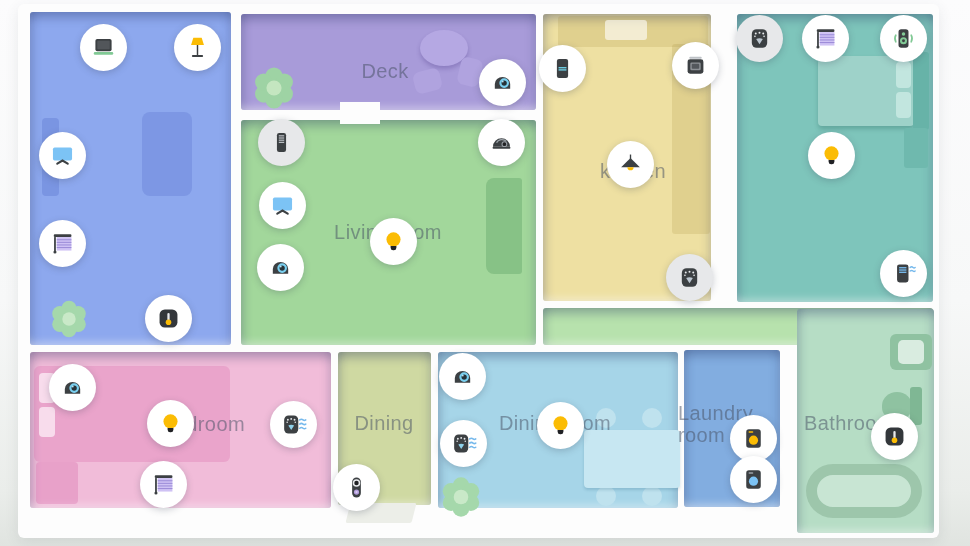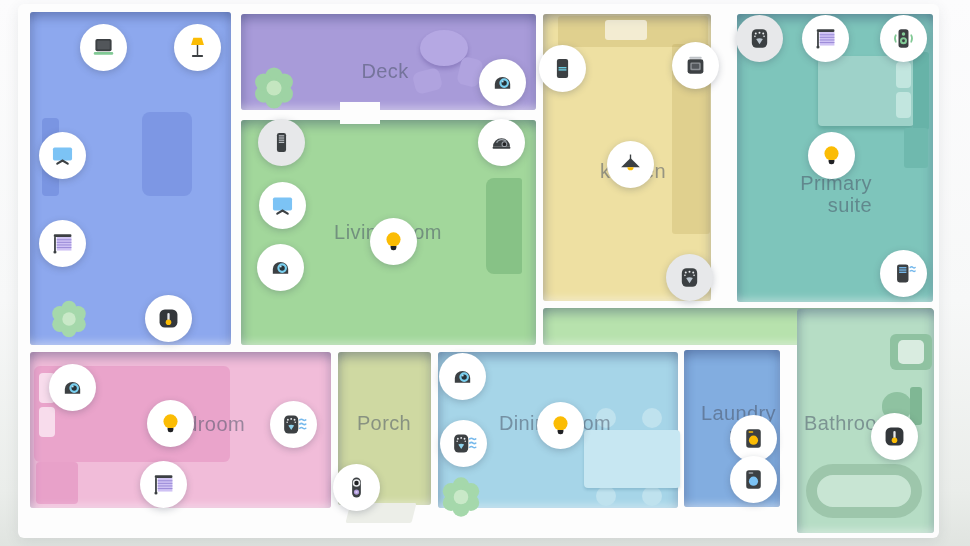--- a/index.html
+++ b/index.html
@@ -22,21 +22,21 @@
     position:absolute;border-radius:3px;
     box-shadow:
       inset 0 10px 10px -4px rgba(35,50,95,.30),
       inset 0 -7px 9px -5px rgba(255,255,255,.50),
       inset 9px 0 10px -6px rgba(35,50,95,.22),
       inset -9px 0 10px -6px rgba(35,50,95,.15);
   }
   .room-label{
     position:absolute;transform:translate(-50%,-50%);
     font-size:20px;color:rgba(71,80,100,.52);letter-spacing:.4px;
-    text-align:right;line-height:1.12;white-space:nowrap;
+    text-align:left;line-height:1.12;white-space:nowrap;
   }
   .room-label.wrap{white-space:normal;width:98px;}
   .furn{position:absolute;box-sizing:border-box;}
   .plant{position:absolute;}
   .device{
     position:absolute;width:47px;height:47px;border-radius:50%;background:#fff;
     box-shadow:0 2px 7px rgba(50,60,80,.25);
     display:flex;align-items:center;justify-content:center;
   }
   .device.muted{background:#e7e8ea;}
@@ -135,23 +135,22 @@
     <div class="furn" style="left:890px;top:334px;width:42px;height:36px;background:#8fc2a1;border-radius:6px;"></div>
     <div class="furn" style="left:898px;top:340px;width:26px;height:24px;background:#d9ece0;border-radius:5px;"></div>
 
     <div class="furn" style="left:340px;top:102px;width:40px;height:22px;background:#fdfdfd;"></div>
   </div>
 
   <div class="layer" id="labels-layer">
       <div class="room-label" style="left: 385px; top: 71px;">Deck</div>
       <div class="room-label" style="left: 388px; top: 232px;">Living room</div>
       <div class="room-label" style="left: 633px; top: 171px;">kitchen</div>
-      <div class="room-label wrap" style="left: 823px; top: 194px;">Primary suite</div>
       <div class="room-label" style="left: 203px; top: 424px;">Bedroom</div>
-      <div class="room-label" style="left: 384px; top: 423px;">Porch</div>
+      <div class="room-label" style="left: 384px; top: 423px;">Dining</div>
       <div class="room-label" style="left: 555px; top: 423px;">Dining room</div>
       <div class="room-label wrap" style="left: 727px; top: 424px;">Laundry room</div>
       <div class="room-label" style="left: 849px; top: 423px;">Bathroom</div>
     </div>
   <div class="layer" id="devices-layer">
       <div class="device" style="left: 79.5px; top: 23.5px;">
         <svg width="27" height="27" viewBox="0 0 26 26">
           <rect x="5.2" y="4.8" width="15.6" height="11.8" rx="1.8" fill="#3c4043"></rect>
           <rect x="7" y="6.6" width="12" height="8.2" rx="0.8" fill="#52565a"></rect>
           <rect x="3.6" y="17.4" width="18.8" height="2.6" rx="1.3" fill="#81c995"></rect>

